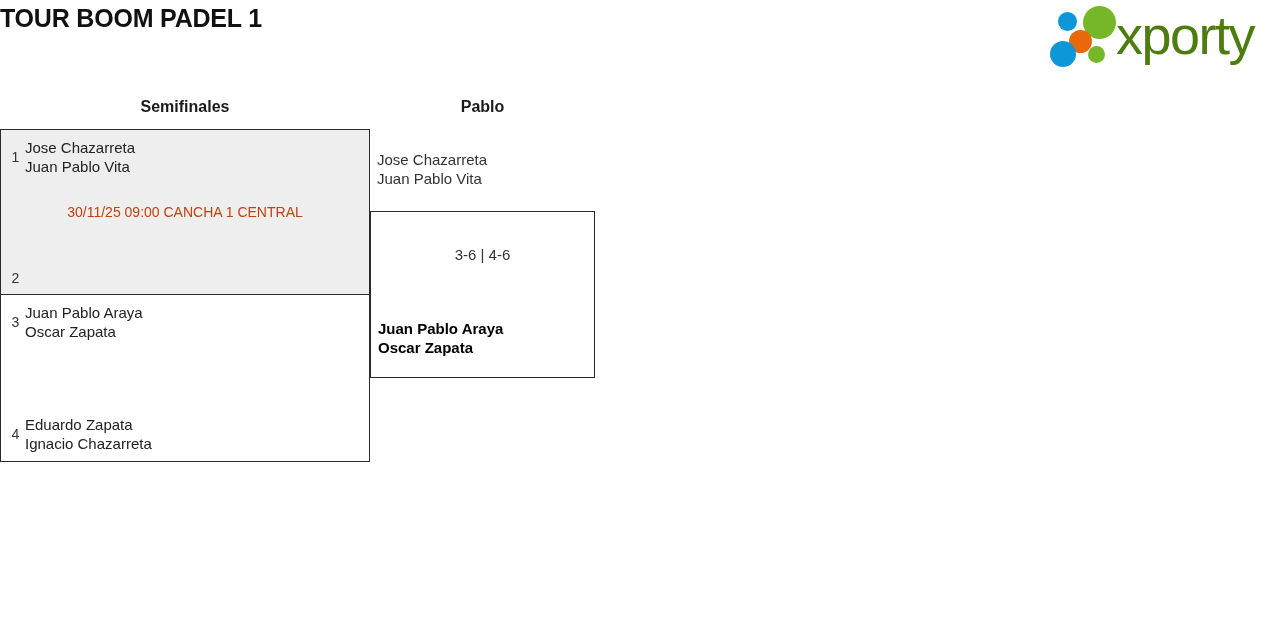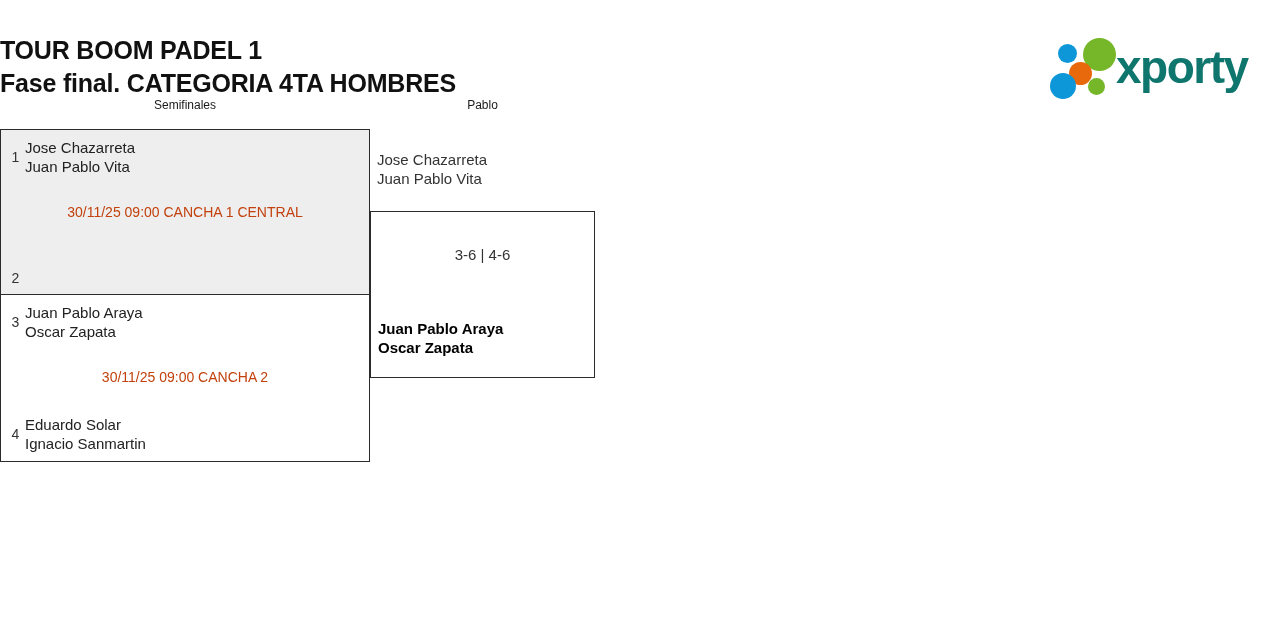--- a/index.html
+++ b/index.html
@@ -16,21 +16,20 @@
     overflow: hidden;
   }
 
   
   .header {
     position: absolute;
     top: 0;
     left: 0;
     width: 1280px;
     height: 76px;
-    margin-top: 32px;
   }
   .title-block {
     position: absolute;
     left: 0;
     top: 2px;
     width: 900px;
   }
   .title-line1,
   .title-line2 {
     font-size: 25px;
@@ -62,32 +61,32 @@
   }
   .dot-blue-sm  { left: 8px;  top: 6px;  width: 19px; height: 19px; background: #0d97d8; }
   .dot-green-lg { left: 33px; top: 0px;  width: 33px; height: 33px; background: #76b729; }
   .dot-orange   { left: 19px; top: 24px; width: 23px; height: 23px; background: #e8690b; }
   .dot-blue-lg  { left: 0px;  top: 35px; width: 26px; height: 26px; background: #0d97d8; }
   .dot-green-sm { left: 38px; top: 40px; width: 17px; height: 17px; background: #76b729; }
   .logo-text {
     position: absolute;
     left: 72px;
     top: -2px;
-    font-size: 46px;
-    font-weight: bold;
-    color: #0f766e;
+    font-size: 54px;
+    font-weight: normal;
+    color: #4d7c0f;
     letter-spacing: -1.5px;
     line-height: 66px;
   }
 
   
   .round-header {
     position: absolute;
-    font-size: 12px;
-    font-weight: normal;
+    font-size: 16px;
+    font-weight: bold;
     color: #1a1a1a;
     text-align: center;
     white-space: nowrap;
   }
   .round-header.semis { left: 0px;   top: 98px; width: 370px; }
   .round-header.final { left: 370px; top: 98px; width: 225px; }
 
   
   .bracket {
     position: absolute;
@@ -189,21 +188,20 @@
   }
   .final-winner .nm { display: block; }
 </style>
 </head>
 <body>
 
 <div class="header">
 
   <div class="title-block">
     <div class="title-line1">TOUR BOOM PADEL 1</div>
-    <div class="title-line2">Fase final. CATEGORIA 4TA HOMBRES</div>
   </div>
 
   <div class="logo">
     <div class="logo-dots">
       <span class="dot dot-blue-sm"></span>
       <span class="dot dot-green-lg"></span>
       <span class="dot dot-orange"></span>
       <span class="dot dot-blue-lg"></span>
       <span class="dot dot-green-sm"></span>
     </div>
@@ -232,26 +230,25 @@
   </div>
 
   <div class="match sf2">
     <div class="team top">
       <span class="seed">3</span>
       <span class="names">
         <span class="nm">Juan Pablo Araya</span>
         <span class="nm">Oscar Zapata</span>
       </span>
     </div>
-    <div class="match-info">30/11/25 09:00 CANCHA 2</div>
     <div class="team bottom">
       <span class="seed">4</span>
       <span class="names">
-        <span class="nm">Eduardo Solar</span>
-        <span class="nm">Ignacio Sanmartin</span>
+        <span class="nm">Eduardo Zapata</span>
+        <span class="nm">Ignacio Chazarreta</span>
       </span>
     </div>
   </div>
 
   <div class="finalist-top">
     <span class="nm">Jose Chazarreta</span>
     <span class="nm">Juan Pablo Vita</span>
   </div>
 
   <div class="match final-box">

